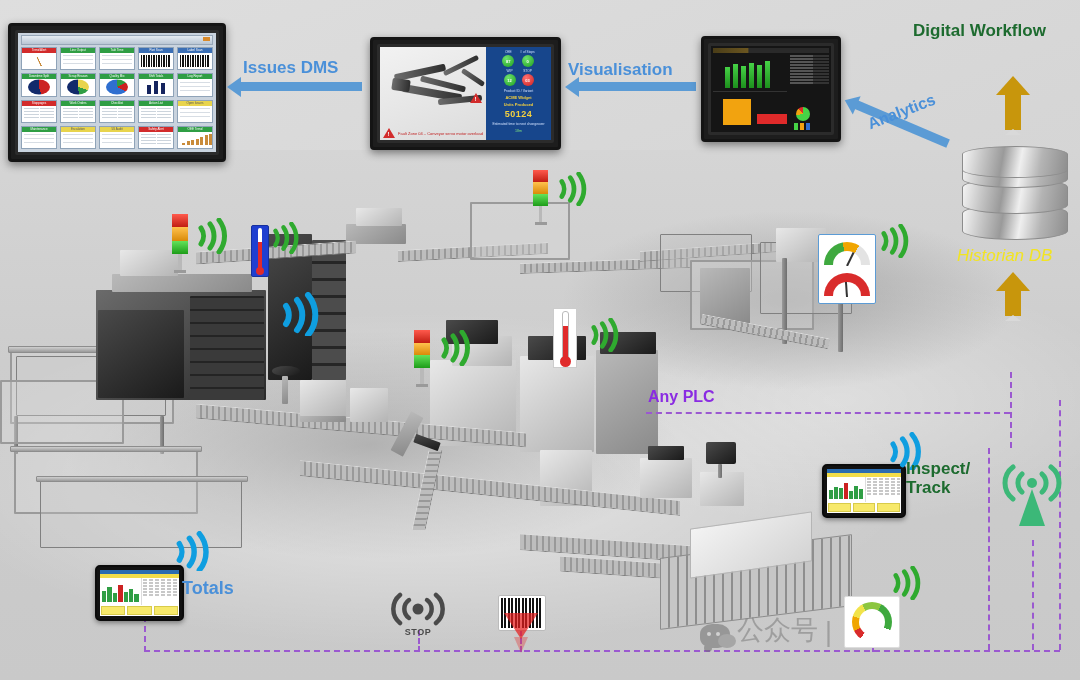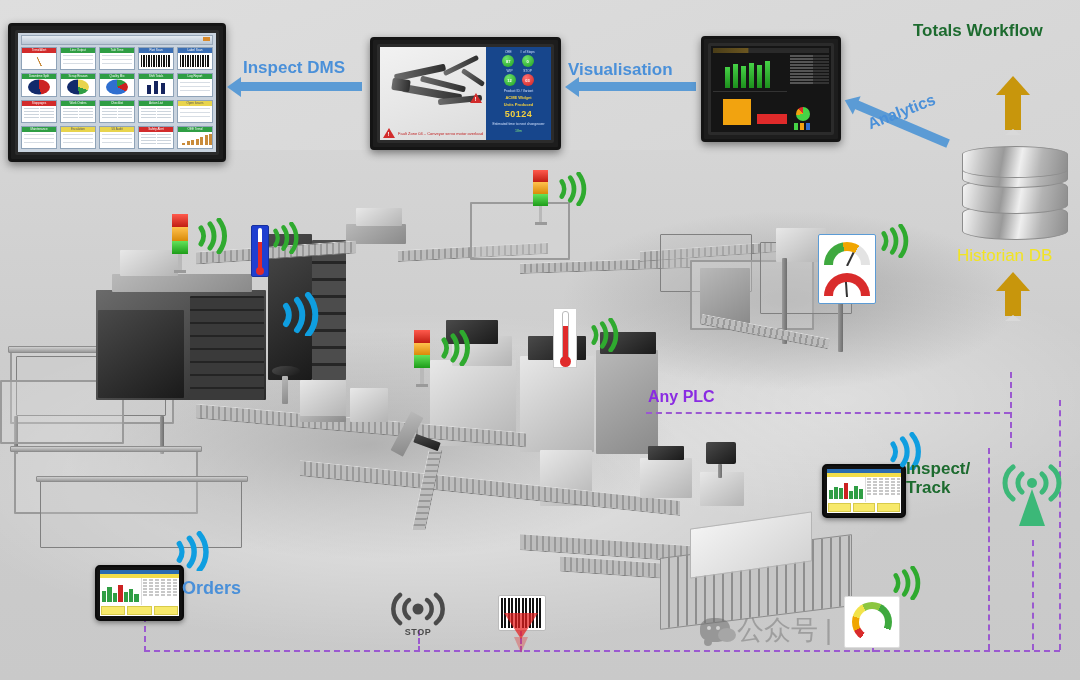--- a/index.html
+++ b/index.html
@@ -126,21 +126,21 @@
   .tb-tbl{flex:1;display:flex;flex-direction:column;gap:1px;padding:1px;}
   .tb-tbl span{height:2px;background:repeating-linear-gradient(90deg,#c8c8c8 0 4px,transparent 4px 6px);display:block;}
   .tb-foot{height:9px;display:flex;gap:2px;padding:1px;}
   .tb-foot i{flex:1;background:#f7e96b;border:1px solid #d8cb4a;display:block;}
 
   
   .lab{position:absolute;font-weight:bold;white-space:pre-line;}
   .lab-blue{color:#4a90d9;}
   .lab-green{color:#1d6b2f;}
   .lab-purple{color:#8a2be2;}
-  .lab-yellow{color:#f2e422;}
+  .lab-yellow{color:#f2e422;font-style:italic;}
 
   
   .harrow{position:absolute;height:9px;background:#5b9bd5;}
   .harrow:before{content:"";position:absolute;left:-13px;top:-5.5px;width:0;height:0;
     border-top:10px solid transparent;border-bottom:10px solid transparent;border-right:14px solid #5b9bd5;}
   .varrow{position:absolute;width:16px;background:#c8960c;}
   .varrow:before{content:"";position:absolute;left:-9px;top:-18px;width:0;height:0;
     border-left:17px solid transparent;border-right:17px solid transparent;border-bottom:19px solid #c8960c;}
   .varrow:after{content:"";position:absolute;left:0;bottom:-5px;width:0;height:0;
     border-left:8px solid transparent;border-right:8px solid transparent;border-bottom:6px solid #d9d9d9;}
@@ -223,21 +223,21 @@
          border-top:16px solid rgba(230,30,30,.32);}
 
   
   .rfid{position:absolute;display:flex;flex-direction:column;align-items:center;}
   .rfid .lbl{font-size:9px;font-weight:bold;color:#4a4a4a;letter-spacing:.5px;margin-top:1px;}
 
   
   .tower{position:absolute;}
 
   
-  .wm{position:absolute;display:flex;align-items:center;gap:7px;opacity:.55;}
+  .wm{position:absolute;display:flex;align-items:flex-end;gap:7px;opacity:.55;}
   .wm .chat{width:30px;height:24px;border-radius:12px/10px;background:#6f6f6f;position:relative;}
   .wm .chat:after{content:"";position:absolute;left:4px;bottom:-4px;width:8px;height:8px;
                   border-radius:50%;background:#6f6f6f;}
   .wm .chat i{position:absolute;width:4px;height:4px;border-radius:50%;background:#d9d9d9;top:8px;}
   .wm .chat i:nth-child(1){left:7px;} .wm .chat i:nth-child(2){left:16px;}
   .wm .chat2{width:18px;height:14px;border-radius:9px/7px;background:#8a8a8a;position:absolute;left:18px;top:10px;}
   .wm .t{font-size:27px;color:#7b7b7b;font-weight:normal;}
 
   
   .prop{position:absolute;}
@@ -482,21 +482,21 @@
                 <i style="height:70%"></i>
                 <i style="height:86%"></i>
                 <i style="height:100%"></i>
               </div>
             </div>
           </div>
       </div>
     </div>
   </div>
 
-  <div class="lab lab-blue" style="left:243px;top:58px;font-size:17px;">Inspect DMS</div>
+  <div class="lab lab-blue" style="left:243px;top:58px;font-size:17px;">Issues DMS</div>
   <div class="harrow" style="left:240px;top:82px;width:122px;"></div>
 
   <div id="vis" class="monitor" style="left:370px;top:37px;width:185px;height:107px;">
     <div class="bezel"></div>
     <div class="inner">
       <div class="vis-photo">
         <div class="vis-line" style="left:14px;top:22px;width:52px;height:7px;transform:rotate(-12deg);"></div>
         <div class="vis-line" style="left:40px;top:34px;width:46px;height:6px;transform:rotate(14deg);"></div>
         <div class="vis-line" style="left:62px;top:16px;width:38px;height:5px;transform:rotate(-26deg);"></div>
         <div class="vis-line" style="left:22px;top:42px;width:60px;height:8px;transform:rotate(10deg);"></div>
@@ -584,21 +584,21 @@
               <i style="background:#2f6fd0"></i>
           </div>
         </div>
       </div>
     </div>
   </div>
 
   <div class="diag" style="left:856px;top:100px;width:100px;transform:rotate(23deg);"></div>
   <div class="lab lab-blue" style="left:866px;top:103px;font-size:16px;transform:rotate(-21deg);">Analytics</div>
 
-  <div class="lab lab-green" style="left:913px;top:21px;font-size:17px;">Totals Workflow</div>
+  <div class="lab lab-green" style="left:913px;top:21px;font-size:17px;">Digital Workflow</div>
 
   <div class="varrow" style="left:1005px;top:94px;height:36px;"></div>
 
   <div class="dbwrap" style="left:962px;top:148px;width:104px;height:100px;">
     <div class="dbdisc" style="top:56px;width:104px;height:34px;"></div>
     <div class="dbdisc" style="top:30px;width:104px;height:34px;"></div>
     <div class="dbdisc" style="top:4px;width:104px;height:34px;"></div>
     <div class="dbdisc" style="top:-2px;width:104px;height:30px;"></div>
   </div>
   <div class="lab lab-yellow" style="left:957px;top:246px;font-size:17px;font-weight:normal;">Historian DB</div>
@@ -821,21 +821,21 @@
   </div>
   <div class="wifi" style="left:172px;top:531px;">
     <svg width="42" height="40" viewBox="0 0 46 44">
       <g fill="none" stroke="#0f9ee0" stroke-width="6" stroke-linecap="round">
         <path d="M8 14 A16 16 0 0 1 8 32"></path>
         <path d="M19 8 A24 24 0 0 1 19 38"></path>
         <path d="M30 3 A31 31 0 0 1 30 43"></path>
       </g>
     </svg>
   </div>
-  <div class="lab lab-blue" style="left:182px;top:578px;font-size:18px;">Orders</div>
+  <div class="lab lab-blue" style="left:182px;top:578px;font-size:18px;">Totals</div>
 
   <div class="rfid" style="left:390px;top:592px;">
     <svg width="56" height="34" viewBox="0 0 56 34">
       <g fill="none" stroke="#4a4a4a" stroke-width="4.5" stroke-linecap="round">
         <path d="M19 8 A11 11 0 0 0 19 26"></path>
         <path d="M37 8 A11 11 0 0 1 37 26"></path>
         <path d="M10 3 A18 18 0 0 0 10 31"></path>
         <path d="M46 3 A18 18 0 0 1 46 31"></path>
       </g>
       <circle cx="28" cy="17" r="5.5" fill="#4a4a4a"></circle>

